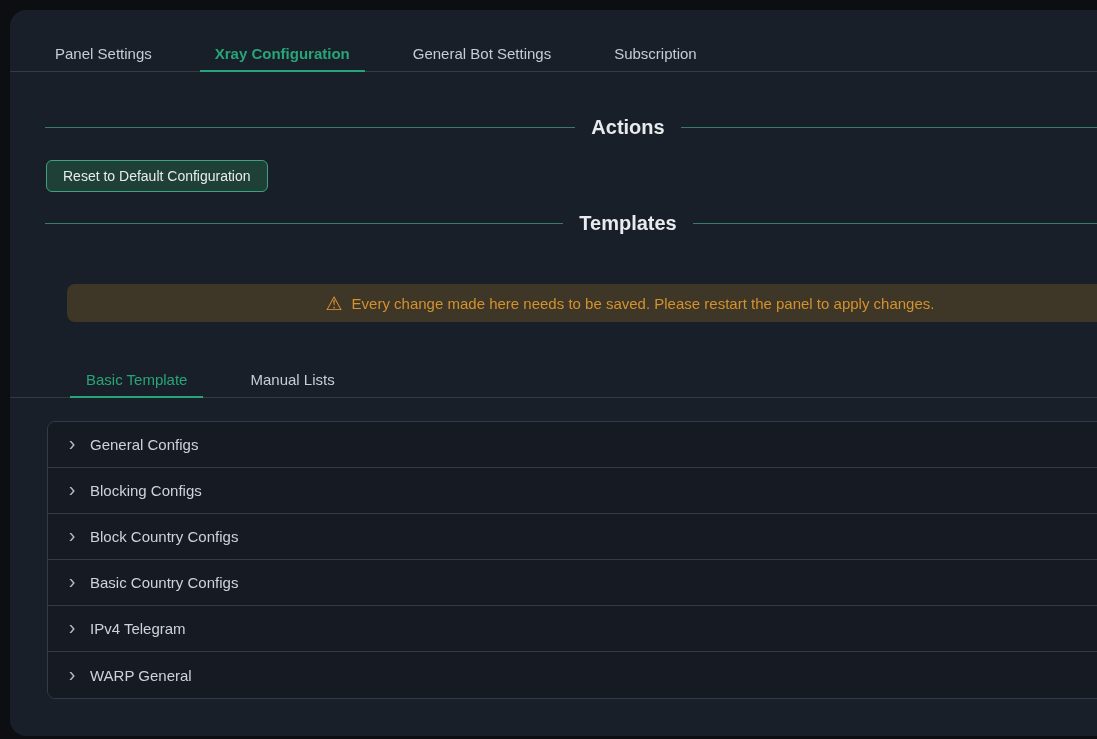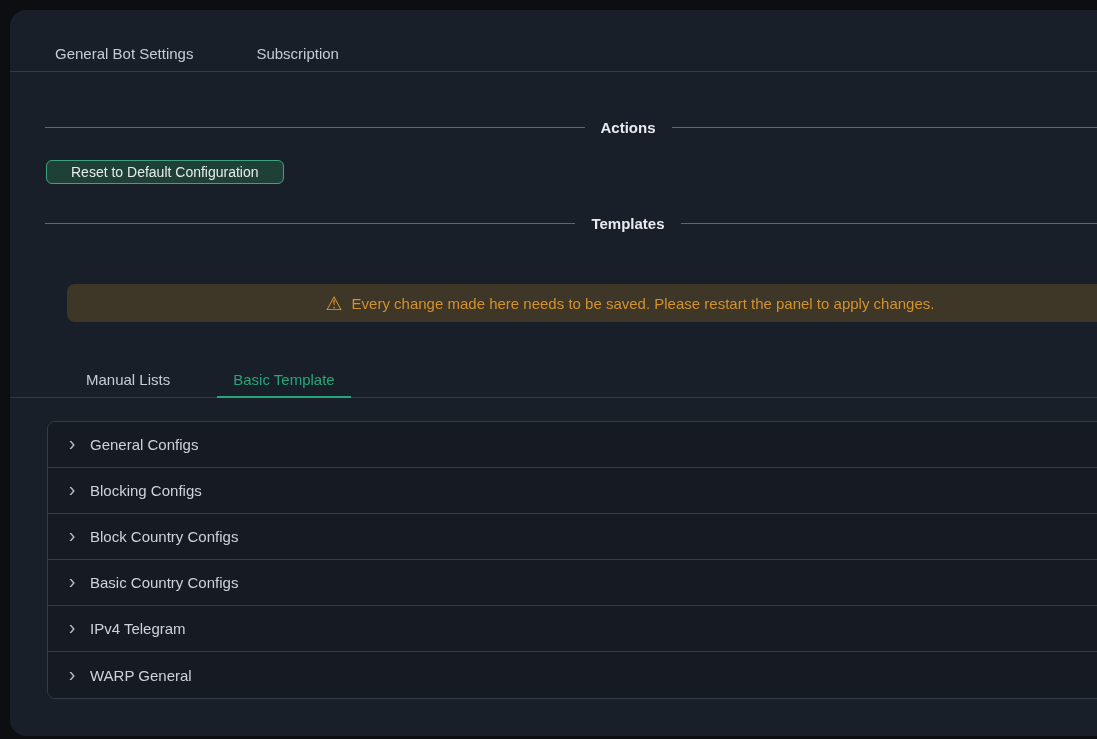--- a/index.html
+++ b/index.html
@@ -44,27 +44,27 @@
   .main-tabs .tab.active::after{
     content:"";position:absolute;left:0;right:0;bottom:-1px;height:2px;background:var(--accent);
   }
   
   .divider{
     position:absolute;left:35px;width:1166px;height:18px;
     display:flex;align-items:center;gap:16px;
   }
   .divider .line{flex:1;height:1px;background:var(--divider-line);}
   .divider .divider-title{
-    font-size:15px;font-weight:700;color:var(--text-strong);white-space:nowrap;
+    font-size:20px;font-weight:700;color:var(--text-strong);white-space:nowrap;
   }
   .divider.actions{top:108px;}
   .divider.templates{top:204px;}
   
   .reset-btn{
-    position:absolute;left:36px;top:150px;height:24px;padding:0 24px;
+    position:absolute;left:36px;top:150px;height:32px;padding:0 16px;
     background:var(--button-bg);border:1px solid var(--button-border);border-radius:6px;
     color:var(--text-strong);font-size:14px;font-family:inherit;cursor:pointer;
   }
   
   .alert{
     position:absolute;left:57px;top:274px;width:1126px;height:38px;
     background:var(--warning-bg);border-radius:8px;
     display:flex;align-items:center;justify-content:center;gap:9px;
   }
   .alert-icon{color:var(--warning-icon);font-size:19px;line-height:1;}
@@ -99,20 +99,22 @@
     display:flex;align-items:center;justify-content:center;padding-bottom:3px;
   }
   .collapse .row-label{font-size:15px;color:var(--text);}
 </style>
 </head>
 <body>
 
 <div class="card">
 
   <div class="main-tabs">
+    <div class="tab">Panel Settings</div>
+    <div class="tab active">Xray Configuration</div>
     <div class="tab">General Bot Settings</div>
     <div class="tab">Subscription</div>
   </div>
 
   <div class="divider actions">
     <div class="line"></div>
     <span class="divider-title">Actions</span>
     <div class="line"></div>
   </div>
 
@@ -123,22 +125,22 @@
     <span class="divider-title">Templates</span>
     <div class="line"></div>
   </div>
 
   <div class="alert">
     <span class="alert-icon">⚠</span>
     <span class="alert-text">Every change made here needs to be saved. Please restart the panel to apply changes.</span>
   </div>
 
   <div class="sub-tabs">
+    <div class="tab active">Basic Template</div>
     <div class="tab">Manual Lists</div>
-    <div class="tab active">Basic Template</div>
   </div>
 
   <div class="collapse">
     <div class="row">
       <span class="chev">›</span>
       <span class="row-label">General Configs</span>
     </div>
     <div class="row">
       <span class="chev">›</span>
       <span class="row-label">Blocking Configs</span>

